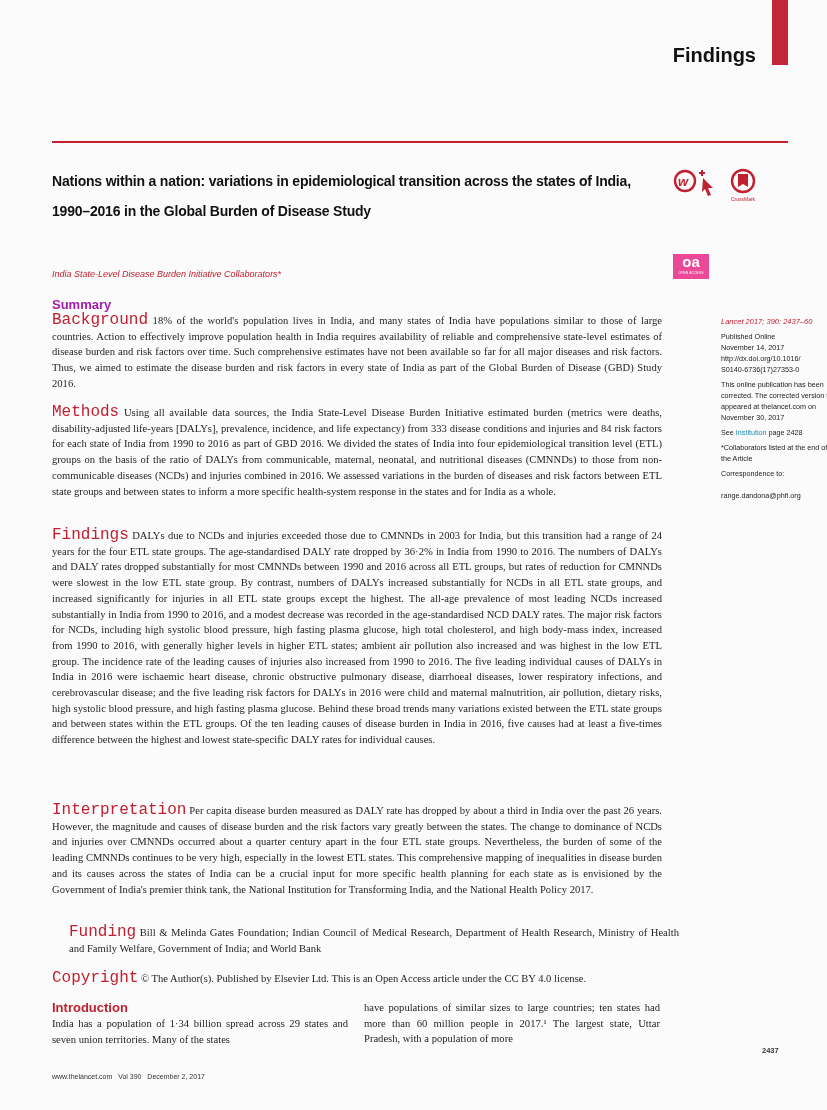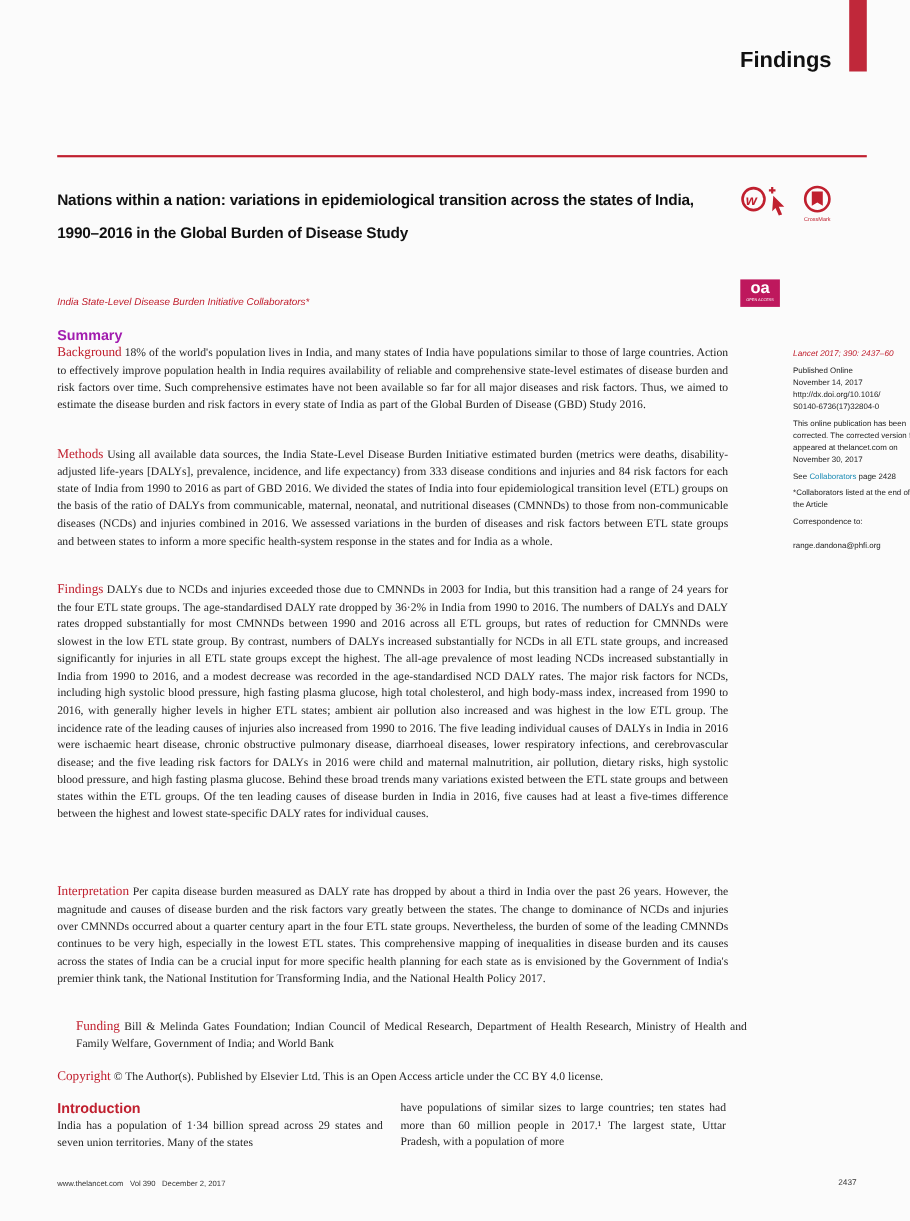--- a/index.html
+++ b/index.html
@@ -11,31 +11,31 @@
                    font-family:"Liberation Sans", sans-serif; font-weight:bold; font-size:20px; color:#111; }
   #top-rule { position:absolute; left:52px; top:141px; width:736px; height:2px; background:#c0202f; }
   #title { position:absolute; left:52px; top:166px; width:600px; font-family:"Liberation Sans", sans-serif;
            font-weight:bold; font-size:14px; line-height:30px; color:#111; letter-spacing:-0.2px; }
   #authors { position:absolute; left:52px; top:269px; font-family:"Liberation Sans", sans-serif; font-style:italic;
              font-size:9px; color:#c0202f; }
   .icon-box { position:absolute; }
   #summary-head { position:absolute; left:52px; top:297px; font-family:"Liberation Sans", sans-serif;
                   font-size:13px; font-weight:bold; color:#a21caf; }
   .para { position:absolute; left:52px; width:610px; font-size:10.6px; line-height:15.7px; text-align:justify; color:#1e1e1e; }
-  .para .lbl { font-family:Liberation Serif, serif; color:#c0202f; font-size:12px; }
+  .para .lbl { font-family:Liberation Mono, monospace; color:#c0202f; font-size:16px; }
   .side { position:absolute; left:673px; width:118px; font-family:"Liberation Sans", sans-serif; font-size:7.2px;
           line-height:11px; color:#222; }
   .side p { margin:0 0 4px 0; }
   .side .cite { color:#c0202f; font-style:italic; font-size:7.5px; }
   .side .link { color:#1b8bb4; }
   #intro-head { position:absolute; left:52px; top:1000px; font-family:"Liberation Sans", sans-serif; font-weight:bold;
                 font-size:13px; color:#c0202f; }
   .col { position:absolute; width:296px; font-size:10.6px; line-height:15.7px; text-align:justify; color:#1e1e1e; }
   #footer-left { position:absolute; left:52px; top:1073px; font-family:"Liberation Sans", sans-serif; font-size:7px; color:#333; }
-  #footer-right { position:absolute; left:762px; top:1070px; font-family:"Liberation Sans", sans-serif; font-size:7.5px; color:#333; }
+  #footer-right { position:absolute; left:762px; top:1046px; font-family:"Liberation Sans", sans-serif; font-size:7.5px; color:#333;font-weight:bold; }
 </style>
 </head>
 <body>
 
 <div id="red-tab"></div>
 <div id="section-label">Findings</div>
 <div id="top-rule"></div>
 
 <h1 id="title" style="margin:0;">Nations within a nation: variations in epidemiological transition across the states of India, 1990–2016 in the Global Burden of Disease Study</h1>
 <div id="authors">India State-Level Disease Burden Initiative Collaborators*</div>
@@ -48,21 +48,21 @@
     <path d="M30 10 L40 20 L35 20 L38 27 L35 28 L32 21 L29 24 Z" fill="#c0202f"></path>
   </svg>
 </div>
 <div class="icon-box" style="left:728px; top:168px; text-align:center; width:30px;">
   <svg width="26" height="26" viewBox="0 0 26 26">
     <circle cx="13" cy="13" r="11" fill="none" stroke="#c0202f" stroke-width="2.4"></circle>
     <path d="M8 6 h10 v13 l-5 -3 l-5 3 Z" fill="#c0202f"></path>
   </svg>
   <div class="sans" style="font-size:5px; color:#c0202f; margin-top:-2px;">CrossMark</div>
 </div>
-<div class="icon-box" style="left:673px; top:254px; width:36px; height:25px; background:#be185d; text-align:center;">
+<div class="icon-box" style="left:673px; top:254px; width:36px; height:25px; background:#ec4899; text-align:center;">
   <div class="sans" style="color:#fff; font-weight:bold; font-size:15px; line-height:16px;">oa</div>
   <div class="sans" style="color:#fff; font-size:3.5px; line-height:6px;">OPEN ACCESS</div>
 </div>
 
 <div id="summary-head">Summary</div>
 
 <div class="para" style="top:313px;">
   <span class="lbl">Background</span><span> 18% of the world's population lives in India, and many states of India have populations similar to those of large countries. Action to effectively improve population health in India requires availability of reliable and comprehensive state-level estimates of disease burden and risk factors over time. Such comprehensive estimates have not been available so far for all major diseases and risk factors. Thus, we aimed to estimate the disease burden and risk factors in every state of India as part of the Global Burden of Disease (GBD) Study 2016.</span>
 </div>
 
@@ -85,24 +85,24 @@
 <div class="para" style="top:971px;">
   <span class="lbl">Copyright</span><span> © The Author(s). Published by Elsevier Ltd. This is an Open Access article under the CC BY 4.0 license.</span>
 </div>
 
 <div class="side" style="top:316px;margin-left:48px;">
   <p class="cite">Lancet 2017; 390: 2437–60</p>
   <p>
     <span>Published Online</span><br>
     <span>November 14, 2017</span><br>
     <span>http://dx.doi.org/10.1016/</span><br>
-    <span>S0140-6736(17)32804-0</span>
+    <span>S0140-6736(17)27353-0</span>
   </p>
   <p>This online publication has been corrected. The corrected version first appeared at thelancet.com on November 30, 2017</p>
-  <p><span>See </span><span class="link">Collaborators</span><span> page 2428</span></p>
+  <p><span>See </span><span class="link">Institution</span><span> page 2428</span></p>
   <p>*Collaborators listed at the end of the Article</p>
   <p>
     <span>Correspondence to:</span><br>
     <br>
     <span>range.dandona@phfi.org</span>
   </p>
 </div>
 
 <div id="intro-head">Introduction</div>
 <div class="col" style="left:52px; top:1016px;">India has a population of 1·34 billion spread across 29 states and seven union territories. Many of the states</div>

